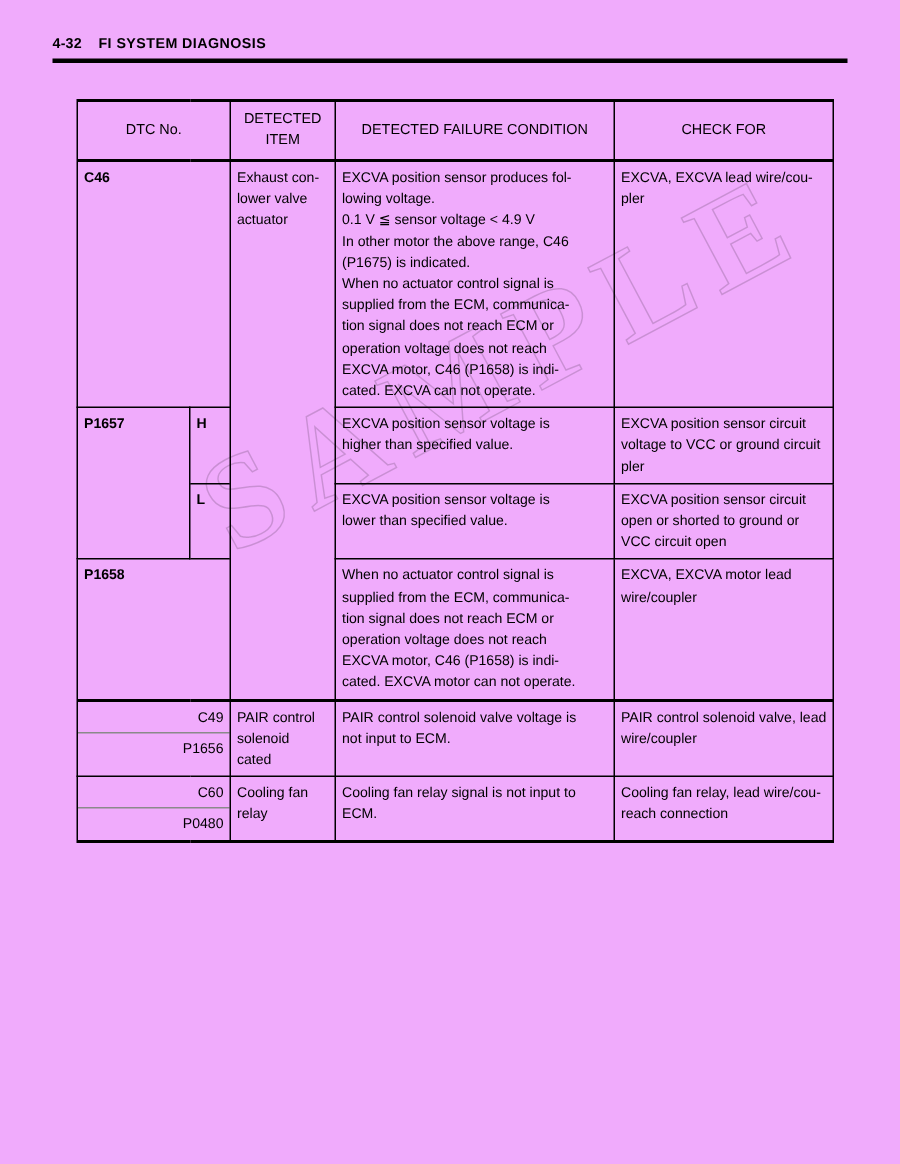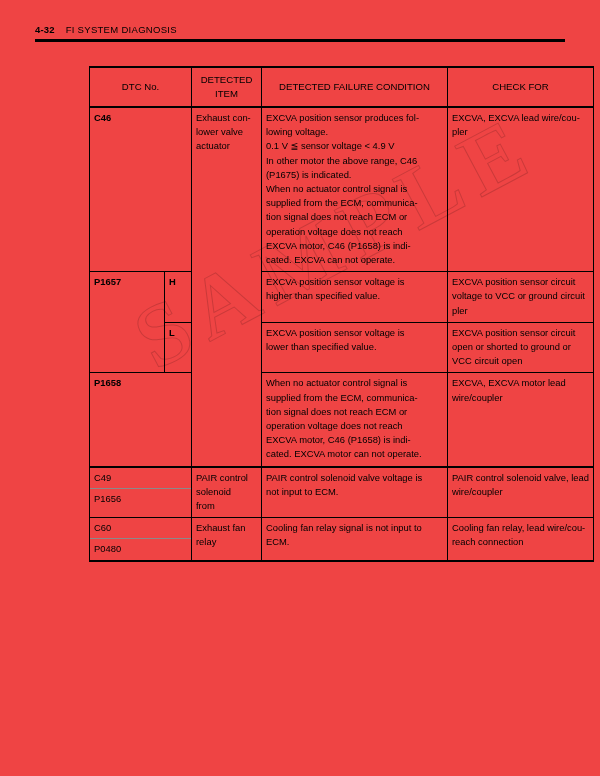--- a/index.html
+++ b/index.html
@@ -13,21 +13,21 @@
     height: 776px;
     position: relative;
     font-family: "Liberation Sans", sans-serif;
     color: #000000;
     overflow: hidden;
   }
 
   .page {
     position: absolute;
     inset: 0;
-    background: #ef4444;
+    background: #f0abfc;
   }
 
   
   .page-header {
     position: absolute;
     left: 35px;
     top: 24px;
     width: 530px;
     height: 18px;
   }
@@ -38,21 +38,21 @@
     font-size: 9.5px;
     font-weight: bold;
     letter-spacing: 0.15px;
   }
   .page-header .folio {
     font-size: 9.5px;
     font-weight: bold;
   }
   .page-header .section-title {
     font-size: 9.5px;
-    font-weight: normal;
+    font-weight: bold;
     letter-spacing: 0.3px;
     text-align: right;
   }
   .header-rule {
     position: absolute;
     left: 35px;
     top: 39px;
     width: 530px;
     height: 3px;
     background: #000000;
@@ -77,21 +77,20 @@
     user-select: none;
   }
 
   
   .dtc-table-wrap {
     position: absolute;
     left: 51px;
     top: 66px;
     width: 477px;
     z-index: 2;
-    margin-left: 38px;
   }
   table.dtc {
     border-collapse: collapse;
     width: 477px;
     table-layout: fixed;
     background: transparent;
   }
   table.dtc col.c-dtc   { width: 75px; }
   table.dtc col.c-hl    { width: 27px; }
   table.dtc col.c-item  { width: 70px; }
@@ -125,21 +124,21 @@
   .thick-bottom { border-bottom-width: 2px !important; }
 
   .line { display: block; white-space: nowrap; }
 
   
   .split-cell {
     padding: 0 !important;
     vertical-align: top;
   }
   .split-cell .half {
-    text-align: left;
+    text-align: right;
     font-size: 9.4px;
     line-height: 14.2px;
     padding: 3px 4px 3px 4px;
   }
   .split-cell .half.top {
     border-bottom: 1px solid #8a8a8a;
   }
 </style>
 </head>
 <body>
@@ -248,39 +247,39 @@
         </tr>
 
         <tr>
           <td colspan="2" class="split-cell thick-top">
             <div class="half top">C49</div>
             <div class="half bottom">P1656</div>
           </td>
           <td class="thick-top">
             <span class="line">PAIR control</span>
             <span class="line">solenoid</span>
-            <span class="line">from</span>
+            <span class="line">cated</span>
           </td>
           <td class="thick-top">
             <span class="line">PAIR control solenoid valve voltage is</span>
             <span class="line">not input to ECM.</span>
           </td>
           <td class="thick-top">
             <span class="line">PAIR control solenoid valve, lead</span>
             <span class="line">wire/coupler</span>
           </td>
         </tr>
 
         <tr>
           <td colspan="2" class="split-cell thick-bottom">
             <div class="half top">C60</div>
             <div class="half bottom">P0480</div>
           </td>
           <td class="thick-bottom">
-            <span class="line">Exhaust fan</span>
+            <span class="line">Cooling fan</span>
             <span class="line">relay</span>
           </td>
           <td class="thick-bottom">
             <span class="line">Cooling fan relay signal is not input to</span>
             <span class="line">ECM.</span>
           </td>
           <td class="thick-bottom">
             <span class="line">Cooling fan relay, lead wire/cou-</span>
             <span class="line">reach connection</span>
           </td>

